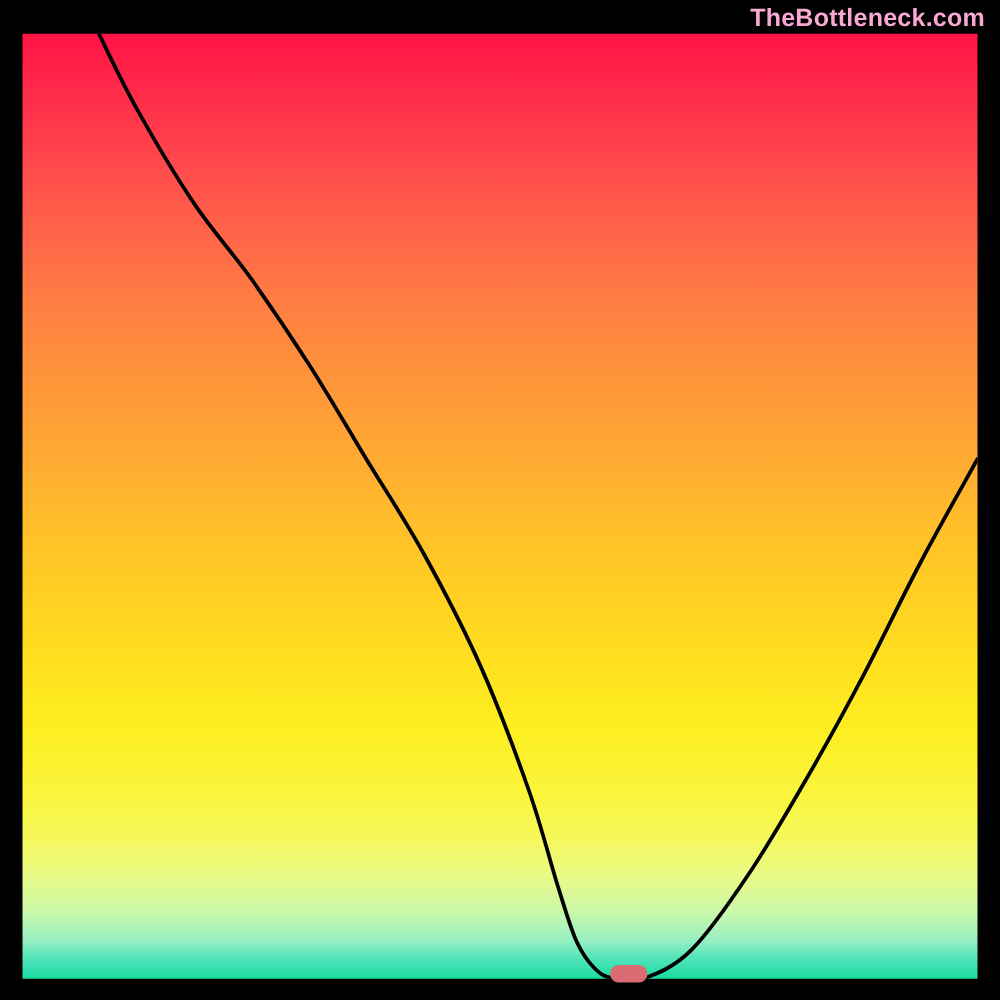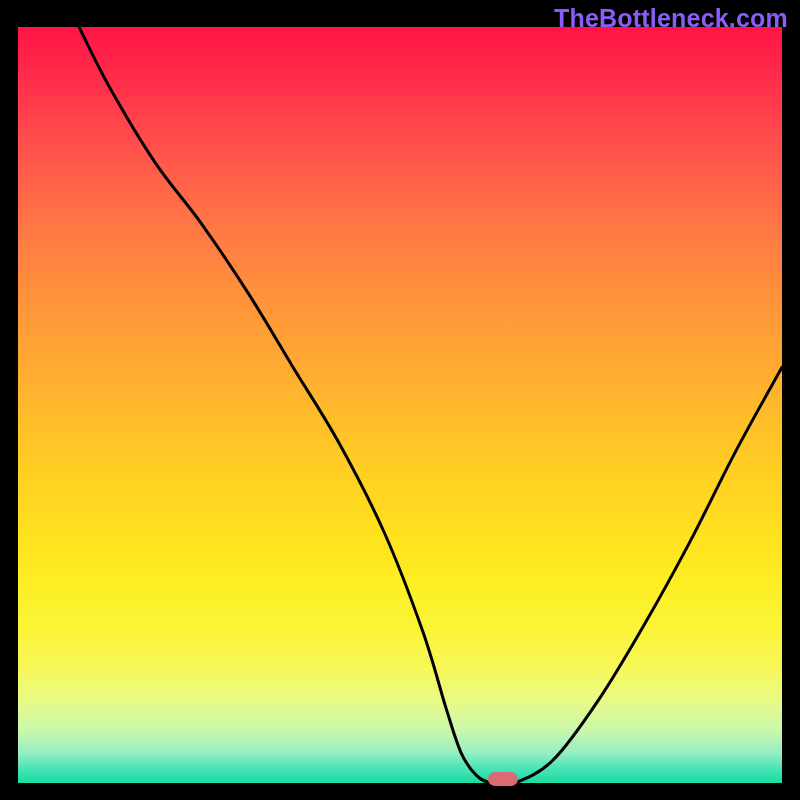--- a/index.html
+++ b/index.html
@@ -14,22 +14,22 @@
   .frame {
     position: relative;
     width: 800px;
     height: 800px;
     background: #000;
   }
   .watermark {
     position: absolute;
     top: 4px;
     right: 12px;
-    color: #8b5cf6;
-    font-size: 25px;
+    color: #f9a8d4;
+    font-size: 20px;
     font-weight: 600;
     letter-spacing: 0.2px;
     z-index: 10;
   }
   .plot {
     position: absolute;
     left: 18px;
     top: 27px;
     width: 764px;
     height: 756px;

